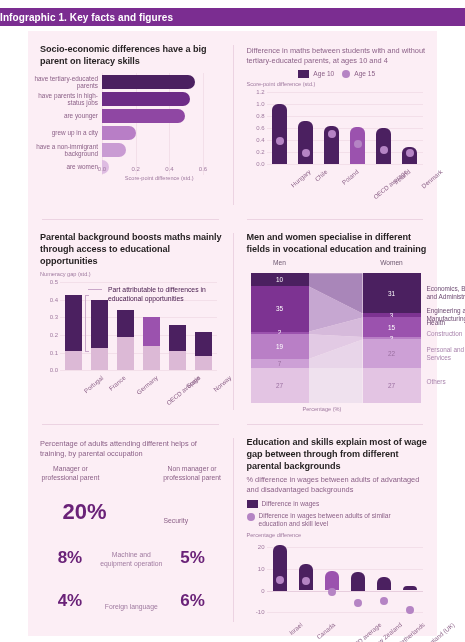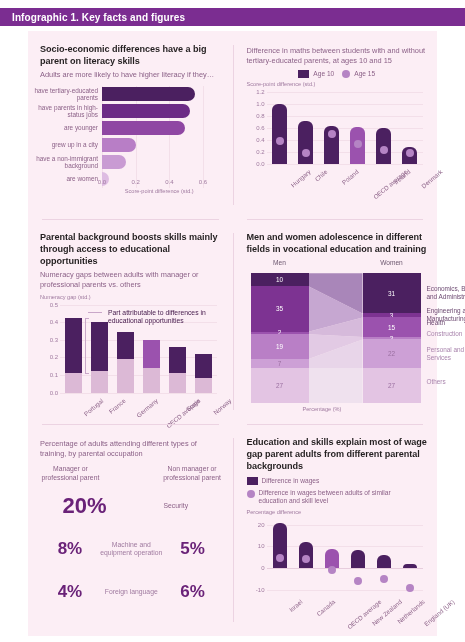--- a/index.html
+++ b/index.html
@@ -10,21 +10,21 @@
   }
   #page{
     position:relative; width:465px; height:642px; background:#ffffff;
   }
   
   .titlebar{
     position:absolute; left:0; top:8px; width:465px; height:18px;
     background:#7B2D91; display:flex; align-items:center;
   }
   .titlebar .tt{
-    color:#ffffff; font-size:10px; font-weight:bold; padding-left:12px;
+    color:#ffffff; font-size:10px; font-weight:bold; padding-left:0;
     letter-spacing:.1px; white-space:nowrap;
   }
   
   .sheet{
     position:absolute; left:28px; top:31px; width:409px; height:605px;
     background:#FCEEF5;
   }
   .grid{
     position:absolute; inset:0;
     display:grid;
@@ -93,39 +93,38 @@
           font-size:6.4px; color:#ffffff; }
   .mcell.dk{ color:#ffffff; }
   .mcell.lt{ color:#9a6fa0; }
   .mlink{ position:absolute; }
   .mlab{ position:absolute; font-size:6.4px; line-height:1.22; }
   .mxname{ position:absolute; font-size:5.6px; color:#a07ba0; }
 
   
   .p5head{ display:flex; margin-top:7px; }
   .p5head > div{ flex:1; text-align:center; font-size:6.8px; color:#8a5f86; line-height:1.25; }
-  .p5row{ display:flex; align-items:center; margin-top:5px; }
+  .p5row{ display:flex; align-items:flex-end; margin-top:5px; }
   .p5num{ flex:1; text-align:center; font-weight:bold; color:#6A2278; }
   .p5mid{ flex:1.05; text-align:center; font-size:6.8px; color:#8a5f86; line-height:1.25; }
 </style>
 </head>
 <body>
 
 <div id="page">
 
   <div class="titlebar">
     <span class="tt">Infographic 1. Key facts and figures</span>
   </div>
 
   <div class="sheet">
     <div class="grid">
 
       <div class="panel">
         <div class="h1">Socio-economic differences have a big parent on literacy skills</div>
-        <div class="sub">Adults are more likely to have higher literacy if they…</div>
         <div class="hb-wrap">
           <div class="hb-plot" id="p1plot">
             <div class="hb-grid" id="p1grid">
                 <i style="left: 0%;"></i>
                 <i style="left: 29.4118%;"></i>
                 <i style="left: 58.8235%;"></i>
                 <i style="left: 88.2353%;"></i>
               </div>
             <div id="p1bars">
                 <div class="hb-row" style="top: 1.5px; width: 80.8824%;">
@@ -158,21 +157,21 @@
           <div class="hb-xt" style="left: 0%;">0.0</div>
               <div class="hb-xt" style="left: 29.4118%;">0.2</div>
               <div class="hb-xt" style="left: 58.8235%;">0.4</div>
               <div class="hb-xt" style="left: 88.2353%;">0.6</div>
             </div>
         </div>
       </div>
 
       <div class="panel r">
         <div class="divv"></div>
-        <div class="sub">Difference in maths between students with and without tertiary-educated parents, at ages 10 and 15</div>
+        <div class="sub">Difference in maths between students with and without tertiary-educated parents, at ages 10 and 4</div>
         <div class="legrow" style="justify-content:center;gap:8px;margin-top:5px">
           <div style="display:flex;align-items:center;gap:4px">
             <span class="legsw"></span>
             <span class="legtx">Age 10</span>
           </div>
           <div style="display:flex;align-items:center;gap:4px">
             <span class="legdot"></span>
             <span class="legtx">Age 15</span>
           </div>
         </div>
@@ -219,22 +218,21 @@
               <div class="xrot" style="left: 89.2083px; top: 76px;">Poland</div>
               <div class="xrot" style="left: 115.292px; top: 76px;">OECD average</div>
               <div class="xrot" style="left: 141.375px; top: 76px;">Ireland</div>
               <div class="xrot" style="left: 167.458px; top: 76px;">Denmark</div>
             </div>
         </div>
       </div>
 
       <div class="panel">
         <div class="divh"></div>
-        <div class="h1">Parental background boosts skills mainly through access to educational opportunities</div>
-        <div class="sub">Numeracy gaps between adults with manager or professional parents vs. others</div>
+        <div class="h1">Parental background boosts maths mainly through access to educational opportunities</div>
         <div class="axname" style="margin-top:4px">Numeracy gap (std.)</div>
         <div class="vchart" style="height:120px">
           <div class="vplot" id="p3plot" style="left:20px;right:6px;top:0;height:88px">
               <div class="gl" style="top: 88px;">
                 <div class="ytick">0.0</div>
               </div>
               <div class="gl" style="top: 70.4px;">
                 <div class="ytick">0.1</div>
               </div>
               <div class="gl" style="top: 52.8px;">
@@ -274,21 +272,21 @@
               <div class="xrot" style="left: 115.292px; top: 92px;">OECD average</div>
               <div class="xrot" style="left: 141.375px; top: 92px;">Spain</div>
               <div class="xrot" style="left: 167.458px; top: 92px;">Norway</div>
             </div>
         </div>
       </div>
 
       <div class="panel r">
         <div class="divh"></div>
         <div class="divv"></div>
-        <div class="h1">Men and women adolescence in different fields in vocational education and training</div>
+        <div class="h1">Men and women specialise in different fields in vocational education and training</div>
         <div class="mos" id="p4mos" style="height:150px">
             <div class="mhdr" style="left: 4px; top: 0px; width: 58px;">Men</div>
             <div class="mhdr" style="left: 116px; top: 0px; width: 58px;">Women</div>
             <div class="mcell dk" style="left: 4px; width: 58px; top: 14px; height: 13px; background: rgb(75, 32, 96);">10</div>
             <div class="mcell dk" style="left: 116px; width: 58px; top: 14px; height: 40.3px; background: rgb(75, 32, 96);">31</div>
             <div class="mlink" style="left: 62px; width: 54px; top: 14px; height: 40.3px; background: rgb(142, 99, 164); opacity: 0.75; clip-path: polygon(0px 0%, 100% 0%, 100% 100%, 0px 32.2581%);"></div>
             <div class="mlab" style="left: 180px; top: 26.15px; width: 72px; color: rgb(109, 74, 114);">Economics, Business and Administration</div>
             <div class="mcell dk" style="left: 4px; width: 58px; top: 27px; height: 45.5px; background: rgb(125, 51, 146);">35</div>
             <div class="mcell dk" style="left: 116px; width: 58px; top: 54.3px; height: 3.9px; background: rgb(125, 51, 146);">3</div>
             <div class="mlink" style="left: 62px; width: 54px; top: 27px; height: 45.5px; background: rgb(180, 143, 196); opacity: 0.75; clip-path: polygon(0px 0%, 100% 60%, 100% 68.5714%, 0px 100%);"></div>
@@ -308,21 +306,21 @@
             <div class="mcell lt" style="left: 4px; width: 58px; top: 108.9px; height: 35.1px; background: rgb(227, 196, 227);">27</div>
             <div class="mcell lt" style="left: 116px; width: 58px; top: 108.9px; height: 35.1px; background: rgb(227, 196, 227);">27</div>
             <div class="mlink" style="left: 62px; width: 54px; top: 108.9px; height: 35.1px; background: rgb(235, 220, 235); opacity: 0.75; clip-path: polygon(0px 0%, 100% 0%, 100% 100%, 0px 100%);"></div>
             <div class="mlab" style="left: 180px; top: 118.45px; width: 72px; color: rgb(168, 131, 172);">Others</div>
             <div class="mxname" style="left: 56px; top: 147px;">Percentage (%)</div>
           </div>
       </div>
 
       <div class="panel">
         <div class="divh"></div>
-        <div class="sub">Percentage of adults attending different types of training, by parental occupation</div>
+        <div class="sub">Percentage of adults attending different helps of training, by parental occupation</div>
         <div class="p5head">
           <div>Manager or professional parent</div>
           <div></div>
           <div>Non manager or professional parent</div>
         </div>
         <div id="p5rows">
             <div class="p5row" style="min-height: 38px;">
               <div class="p5num" style="font-size: 22px;">20%</div>
               <div class="p5mid">Security</div>
             </div>
@@ -335,21 +333,22 @@
               <div class="p5num" style="font-size: 17px;">4%</div>
               <div class="p5mid" style="color: rgb(160, 123, 160);">Foreign language</div>
               <div class="p5num" style="font-size: 17px;">6%</div>
             </div>
           </div>
       </div>
 
       <div class="panel r">
         <div class="divh"></div>
         <div class="divv"></div>
-        <div class="h1">Education and skills explain most of wage gap parent adults from different parental backgrounds</div>
+        <div class="h1">Education and skills explain most of wage gap between through from different parental backgrounds</div>
+        <div class="sub">% difference in wages between adults of advantaged and disadvantaged backgrounds</div>
         <div style="margin-top:5px">
           <div class="legrow">
             <span class="legsw"></span>
             <span class="legtx">Difference in wages</span>
           </div>
           <div class="legrow" style="align-items:flex-start">
             <span class="legdot" style="margin-top:1px;flex:none"></span>
             <span class="legtx" style="max-width:150px">Difference in wages between adults of similar education and skill level</span>
           </div>
         </div>

